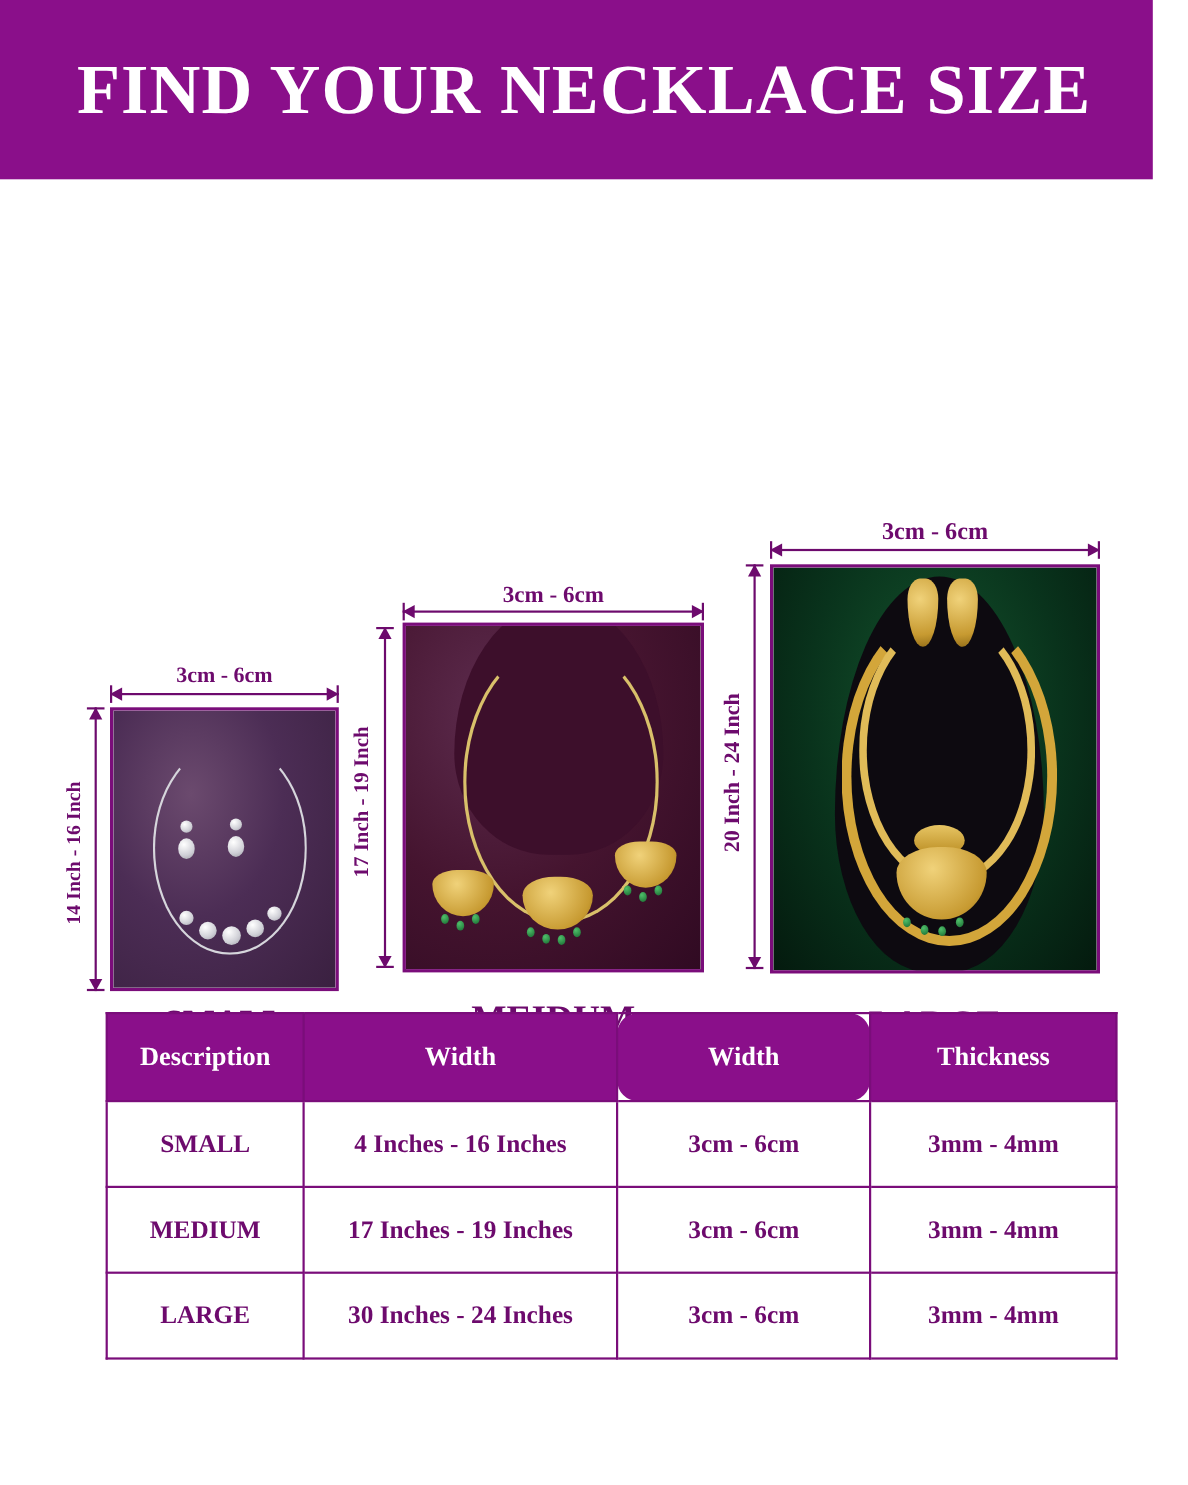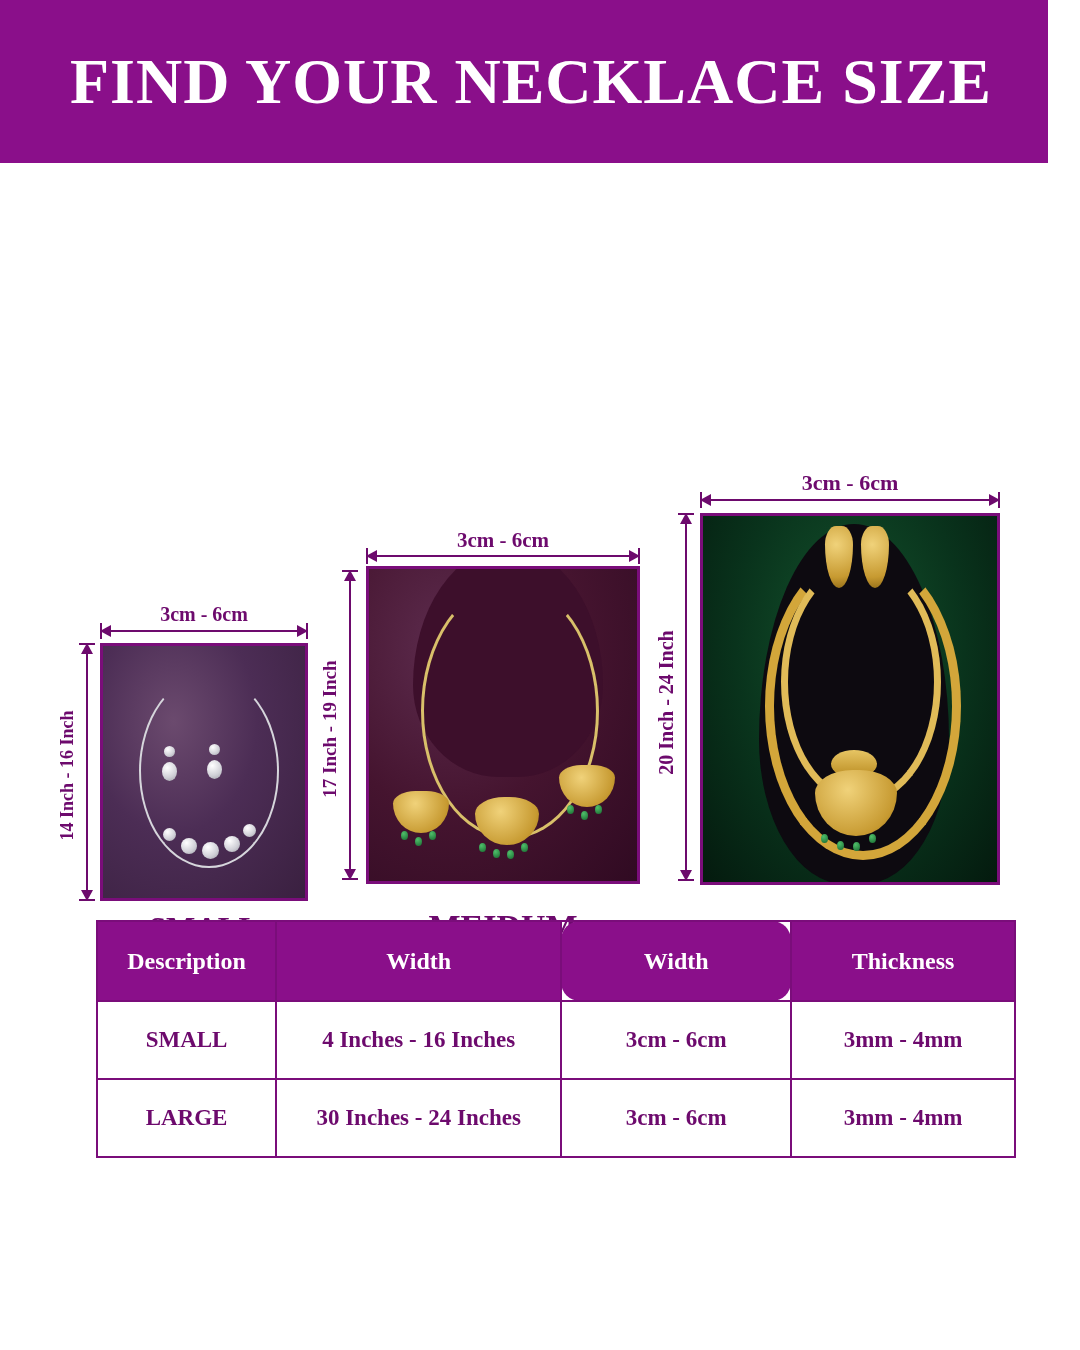--- a/index.html
+++ b/index.html
@@ -353,20 +353,26 @@
       </tr>
     </thead>
     <tbody>
       <tr>
         <td>SMALL</td>
         <td>4 Inches - 16 Inches</td>
         <td>3cm - 6cm</td>
         <td>3mm - 4mm</td>
       </tr>
       <tr>
+        <td>MEDIUM</td>
+        <td>17 Inches - 19 Inches</td>
+        <td>3cm - 6cm</td>
+        <td>3mm - 4mm</td>
+      </tr>
+      <tr>
         <td>LARGE</td>
         <td>30 Inches - 24 Inches</td>
         <td>3cm - 6cm</td>
         <td>3mm - 4mm</td>
       </tr>
     </tbody>
   </table>
 </div>
 
 </body></html>

